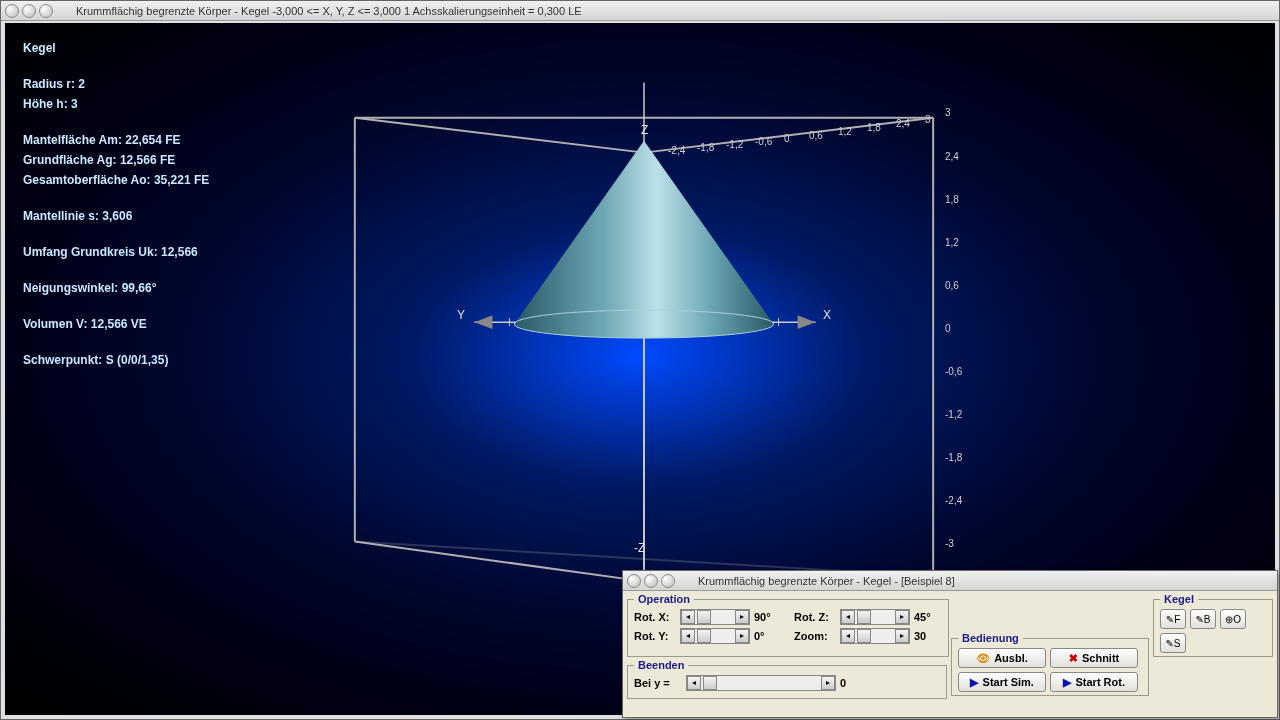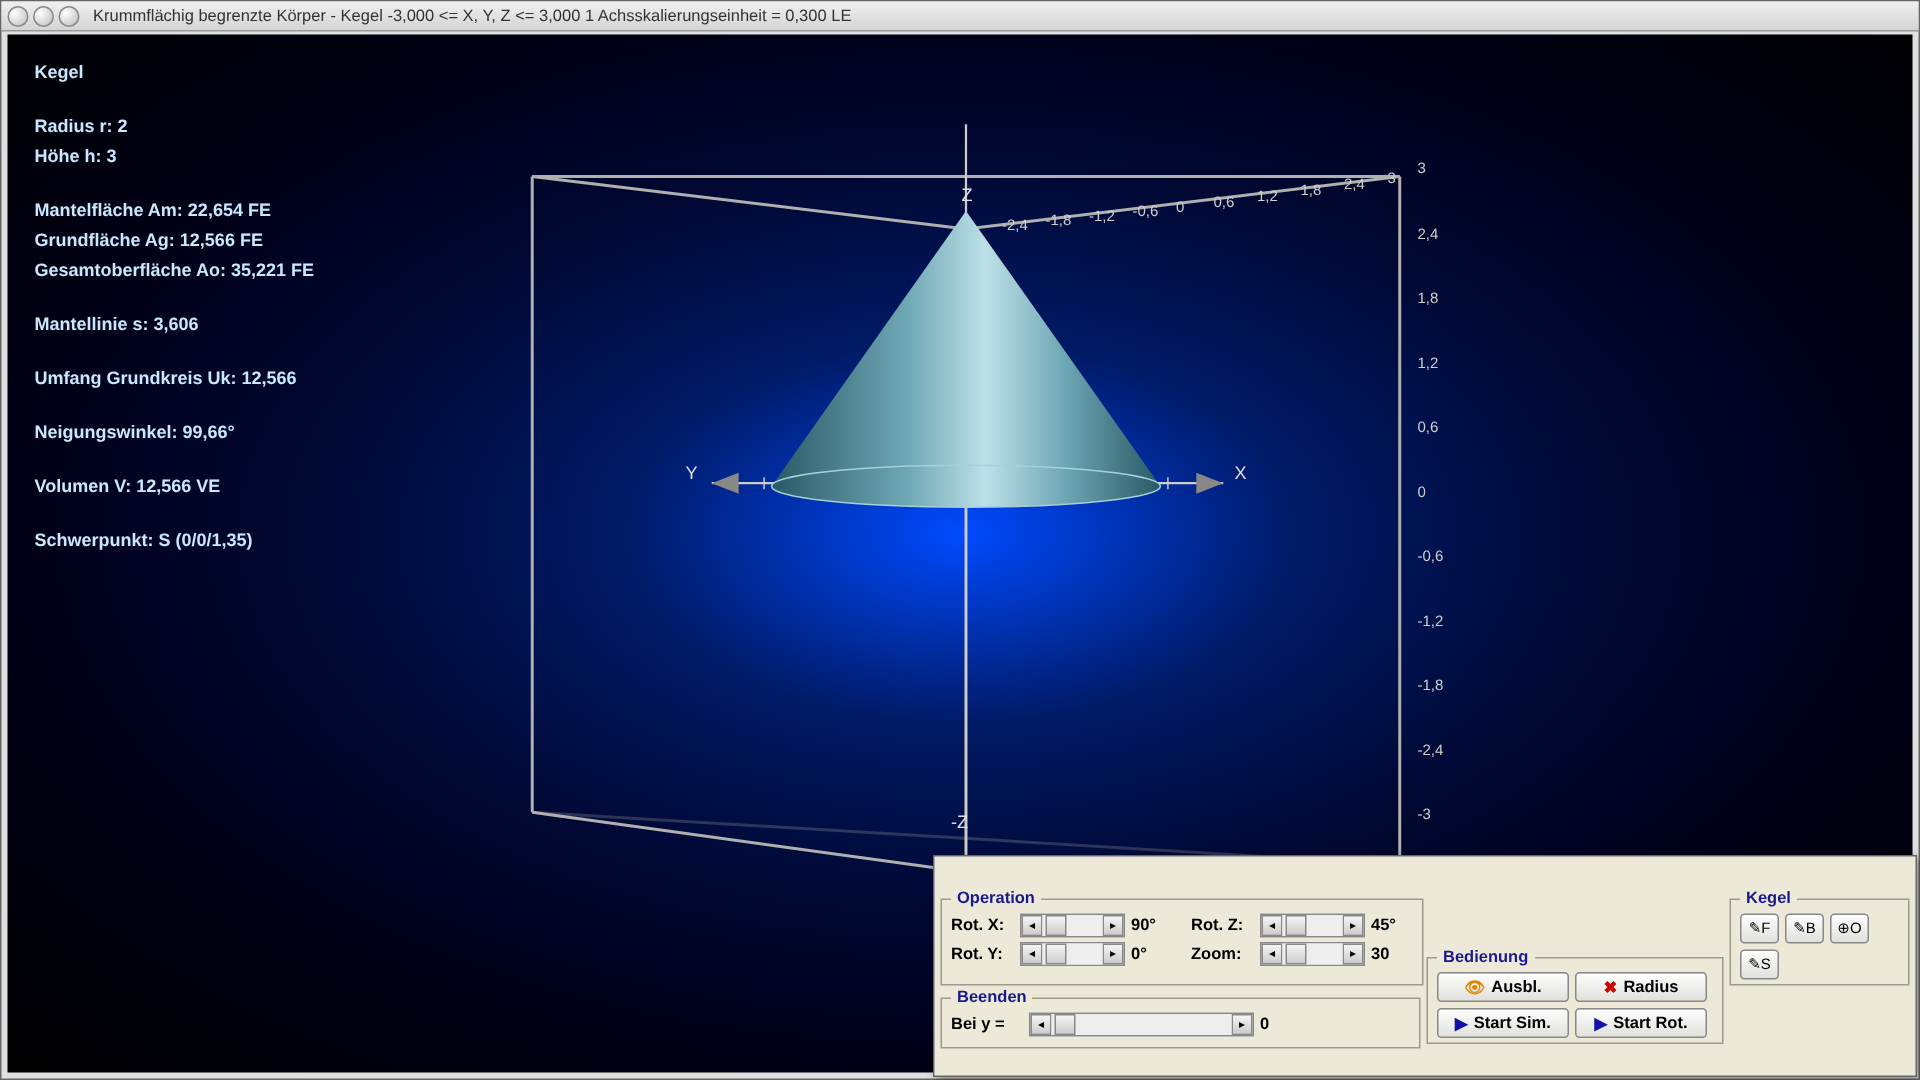--- a/index.html
+++ b/index.html
@@ -28,21 +28,21 @@
     padding: 0 4px;
     font-size: 11px;
   }
   .tb-btn {
     width: 14px; height: 14px;
     border-radius: 50%;
     border: 1px solid #888;
     background: radial-gradient(circle at 30% 30%, #fff, #bbb);
     flex: none;
   }
-  .tb-title { margin-left: 6px; color: #333; white-space: nowrap; overflow: hidden; }
+  .tb-title { margin-left: 20px; color: #333; white-space: nowrap; overflow: hidden; }
   .viewport {
     position: absolute;
     left: 4px; top: 22px; right: 4px; bottom: 4px;
     background: radial-gradient(ellipse at 50% 48%, #004aff 0%, #001a66 25%, #000833 48%, #000016 70%, #000 100%);
     overflow: hidden;
   }
   .info-panel {
     position: absolute;
     left: 18px; top: 18px;
     color: #c8e8ff;
@@ -247,20 +247,26 @@
     <div class="axis-tick" style="left:779px; top:110px;">0</div>
     <div class="axis-tick" style="left:804px; top:107px;">0,6</div>
     <div class="axis-tick" style="left:833px; top:103px;">1,2</div>
     <div class="axis-tick" style="left:862px; top:99px;">1,8</div>
     <div class="axis-tick" style="left:891px; top:95px;">2,4</div>
     <div class="axis-tick" style="left:920px; top:91px;">3</div>
   </div>
 </div>
 
 <div class="control-window">
+  <div class="titlebar">
+    <div class="tb-btn"></div>
+    <div class="tb-btn"></div>
+    <div class="tb-btn"></div>
+    <div class="tb-title">Krummflächig begrenzte Körper - Kegel - [Beispiel 8]</div>
+  </div>
   <div class="ctrl-body">
 
     <fieldset class="fs-operation">
       <legend>Operation</legend>
       <div class="op-row">
         <span class="op-label">Rot. X:</span>
         <span class="scroll">
           <span class="sb">◂</span>
           <span class="tr">
               <span class="th" style="left:2px"></span>
@@ -302,21 +308,21 @@
 
     <fieldset class="fs-bedienung">
       <legend>Bedienung</legend>
       <div class="btn-grid">
         <div class="btn">
             <span class="ic ic-orange">👁</span>
             <span>Ausbl.</span>
           </div>
         <div class="btn">
             <span class="ic ic-red">✖</span>
-            <span>Radius</span>
+            <span>Schnitt</span>
           </div>
         <div class="btn">
             <span class="ic ic-blue">▶</span>
             <span>Start Sim.</span>
           </div>
         <div class="btn">
             <span class="ic ic-blue">▶</span>
             <span>Start Rot.</span>
           </div>
       </div>

